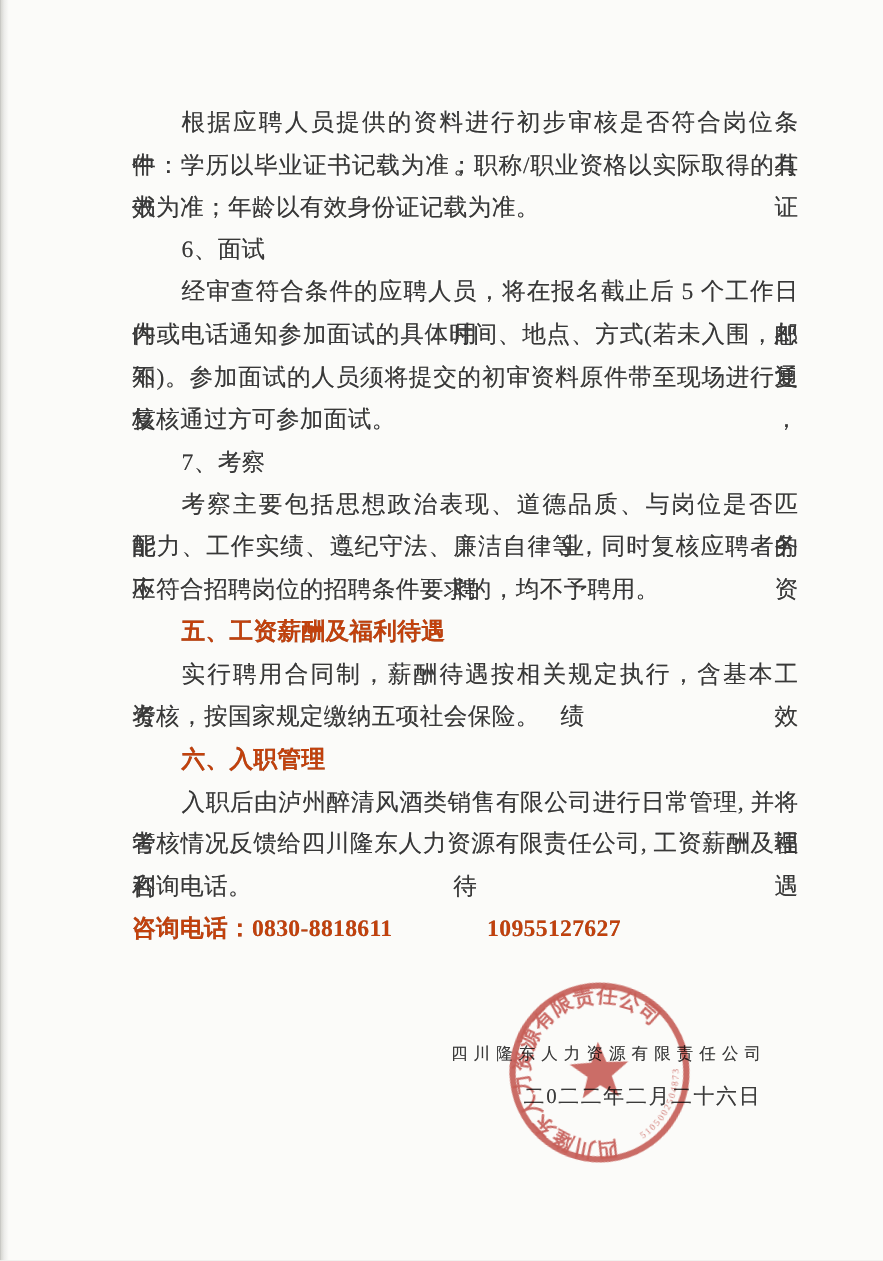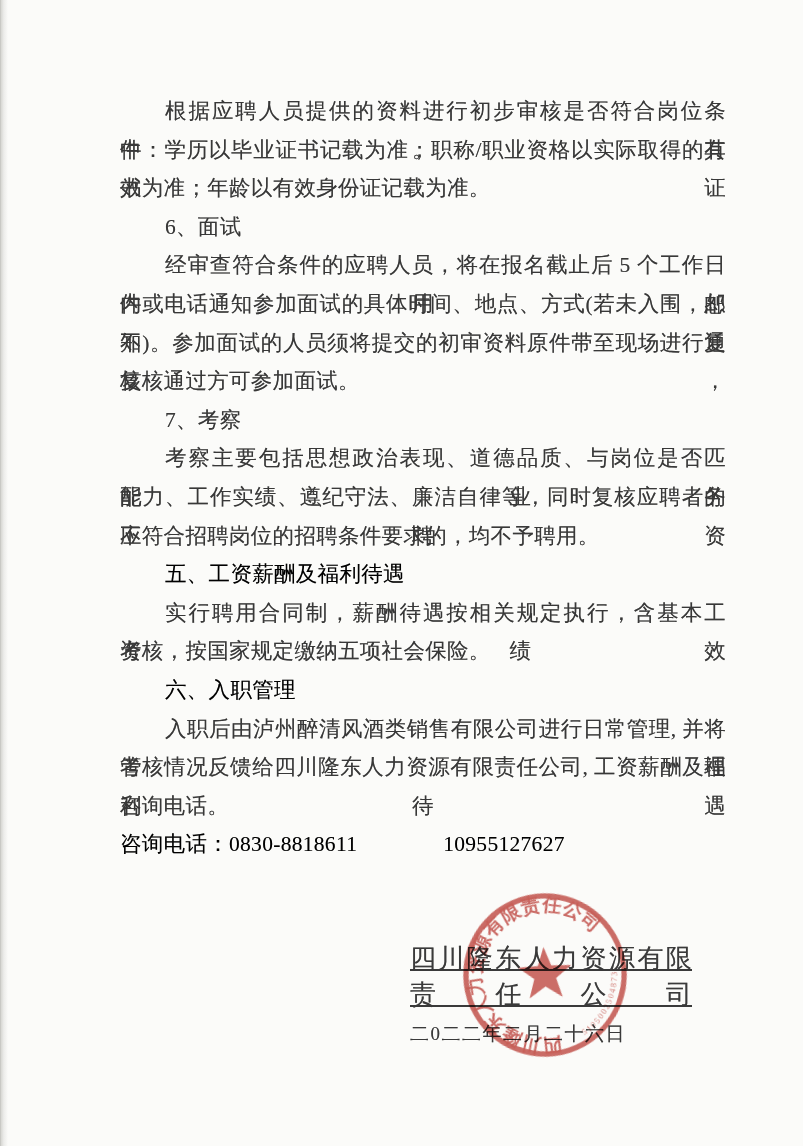--- a/index.html
+++ b/index.html
@@ -24,36 +24,35 @@
   }
   .line{
     height:38.6px;line-height:38.6px;
     font-size:21.5px;
     letter-spacing:.3px;
     white-space:pre;
     text-shadow:0 0 .5px rgba(70,70,70,.55);
   }
   .just{white-space:normal;text-align:justify;text-align-last:justify;}
   .ind{text-indent:45px;}
-  .bold{font-weight:normal;color:#000000;}
+  .bold{font-weight:bold;color:#c2410c;}
   .contact-gap{margin-left:86px;}
   .person-gap{margin-left:24px;}
   
   .signature{
     position:absolute;left:410px;top:941px;width:282px;
     color:#3a3a3a;
   }
   .sig-company{
-    font-size:26px;line-height:36px;letter-spacing:.2px;
+    font-size:15px;line-height:36px;letter-spacing:.2px;
     text-align:justify;text-align-last:justify;
     text-shadow:0 0 .5px rgba(70,70,70,.55);
-    text-decoration:underline;
   }
   .sig-date{
-    font-size:19px;line-height:42px;text-align:left;letter-spacing:1.5px;
+    font-size:19px;line-height:42px;text-align:right;letter-spacing:1.5px;
     text-shadow:0 0 .5px rgba(70,70,70,.55);
   }
   
   .seal-wrap{
     position:absolute;left:457px;top:887px;width:176px;height:176px;
     transform:rotate(-75deg);
     mix-blend-mode:multiply;
     opacity:.88;
     filter:blur(.3px) contrast(.95);
   }

